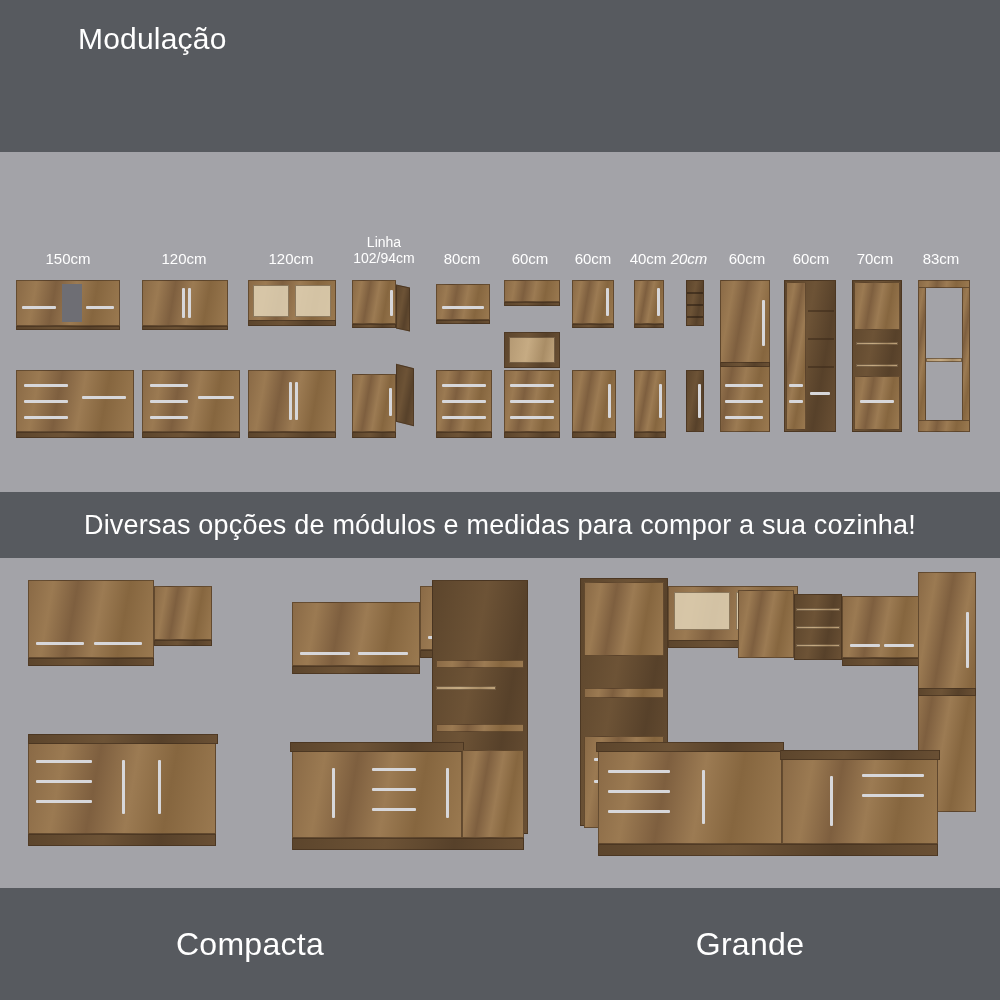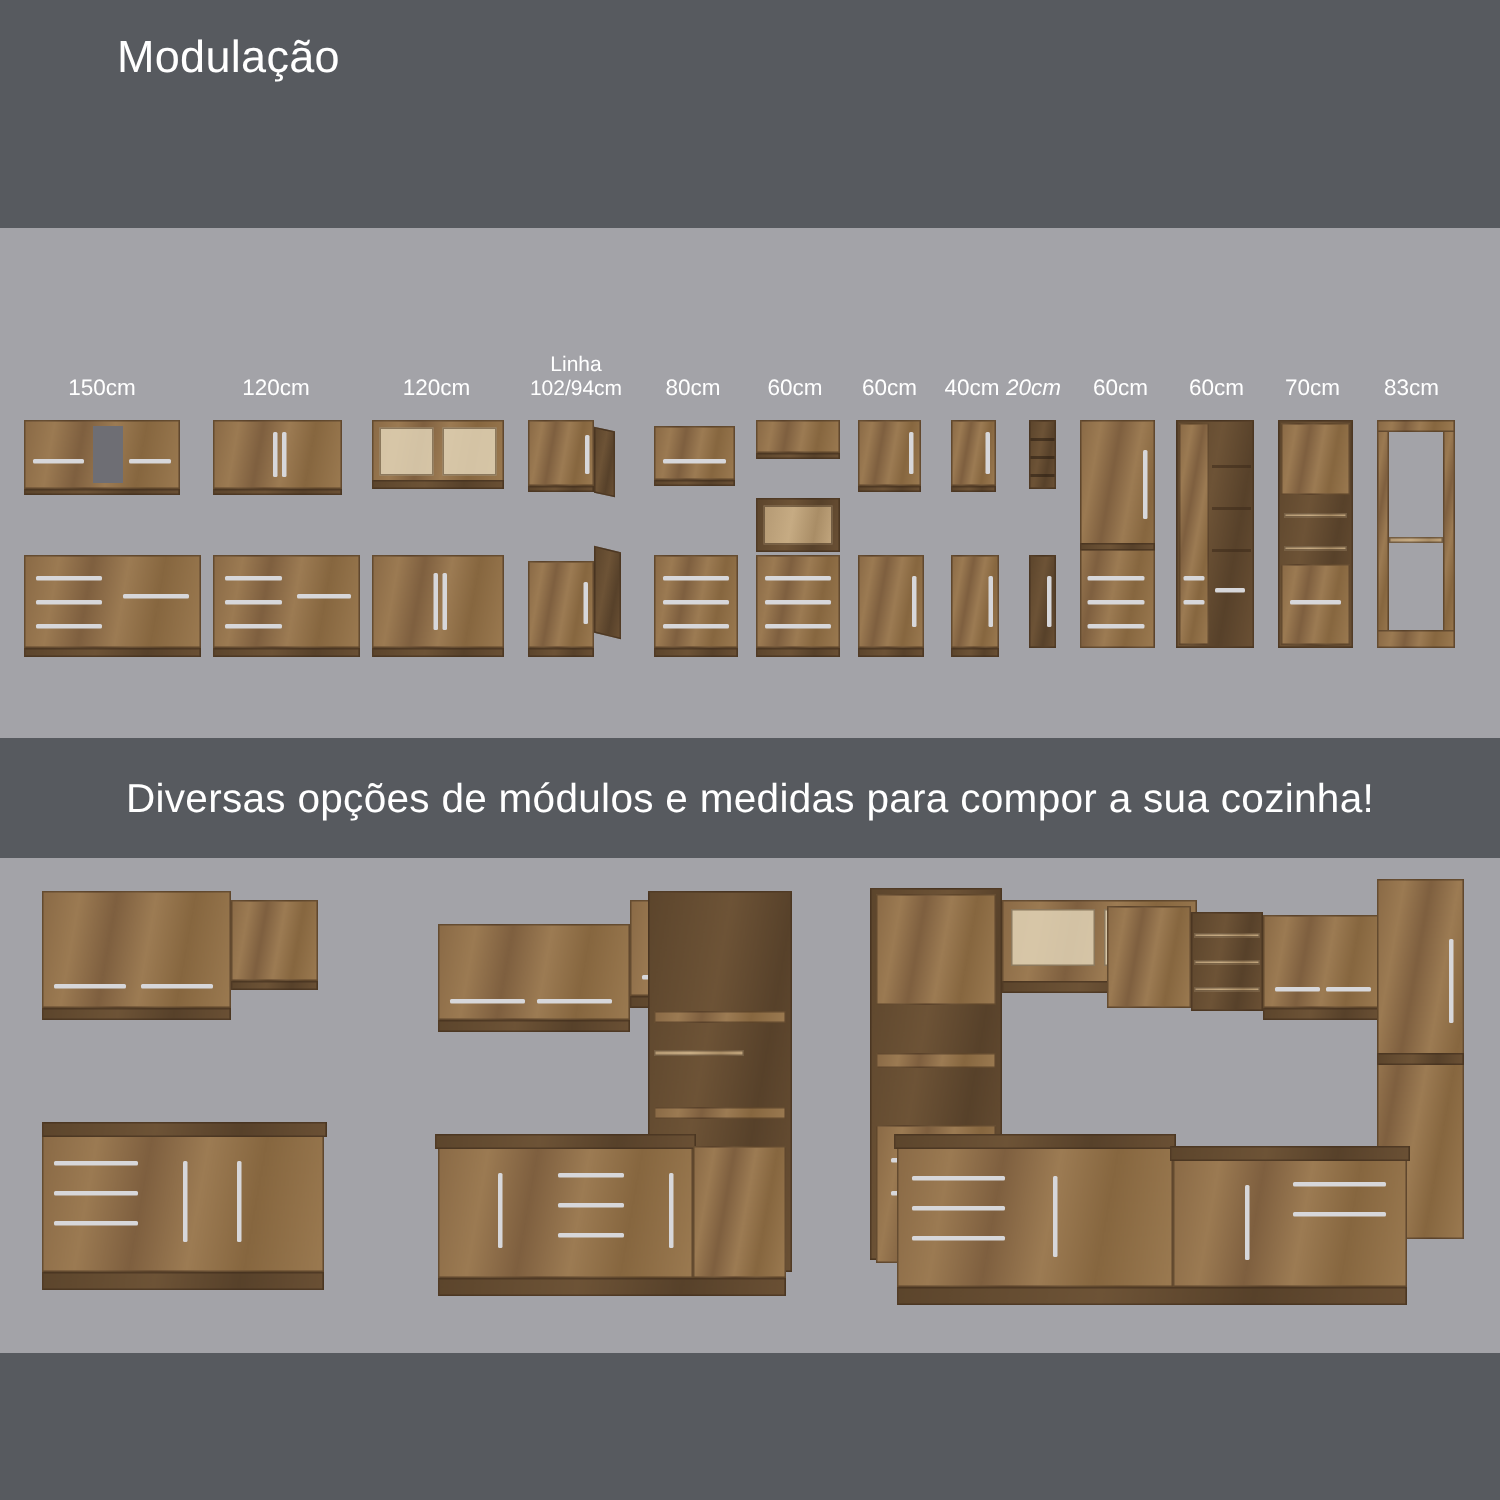--- a/index.html
+++ b/index.html
@@ -84,21 +84,21 @@
   .vhandle {
     position:absolute;
     background:#d7d7da;
     width:3px;
     border-radius:1px;
   }
   .unitbox { position:absolute; }
 
   
   .banner {
-    height:80px;
+    height:66px;
     background:#575a5f;
     color:#fff;
     display:flex;
     align-items:center;
     justify-content:center;
     font-size:27px;
     font-weight:400;
     letter-spacing:.2px;
   }
 
@@ -419,13 +419,15 @@
     <div class="wood" style="left:220px; top:190px; width:156px; height:86px;"></div>
     <div class="wood dark" style="left:218px; top:182px; width:160px; height:10px;"></div>
     <div class="vhandle" style="left:268px; top:208px; height:50px;"></div>
     <div class="handle" style="left:300px; top:206px; width:62px;"></div>
     <div class="handle" style="left:300px; top:226px; width:62px;"></div>
     <div class="wood dark" style="left:36px; top:276px; width:340px; height:12px;"></div>
   </div>
 </div>
 
 <div class="footer">
+  <div class="cell">Compacta</div>
+  <div class="cell">Grande</div>
 </div>
 
 </body></html>

